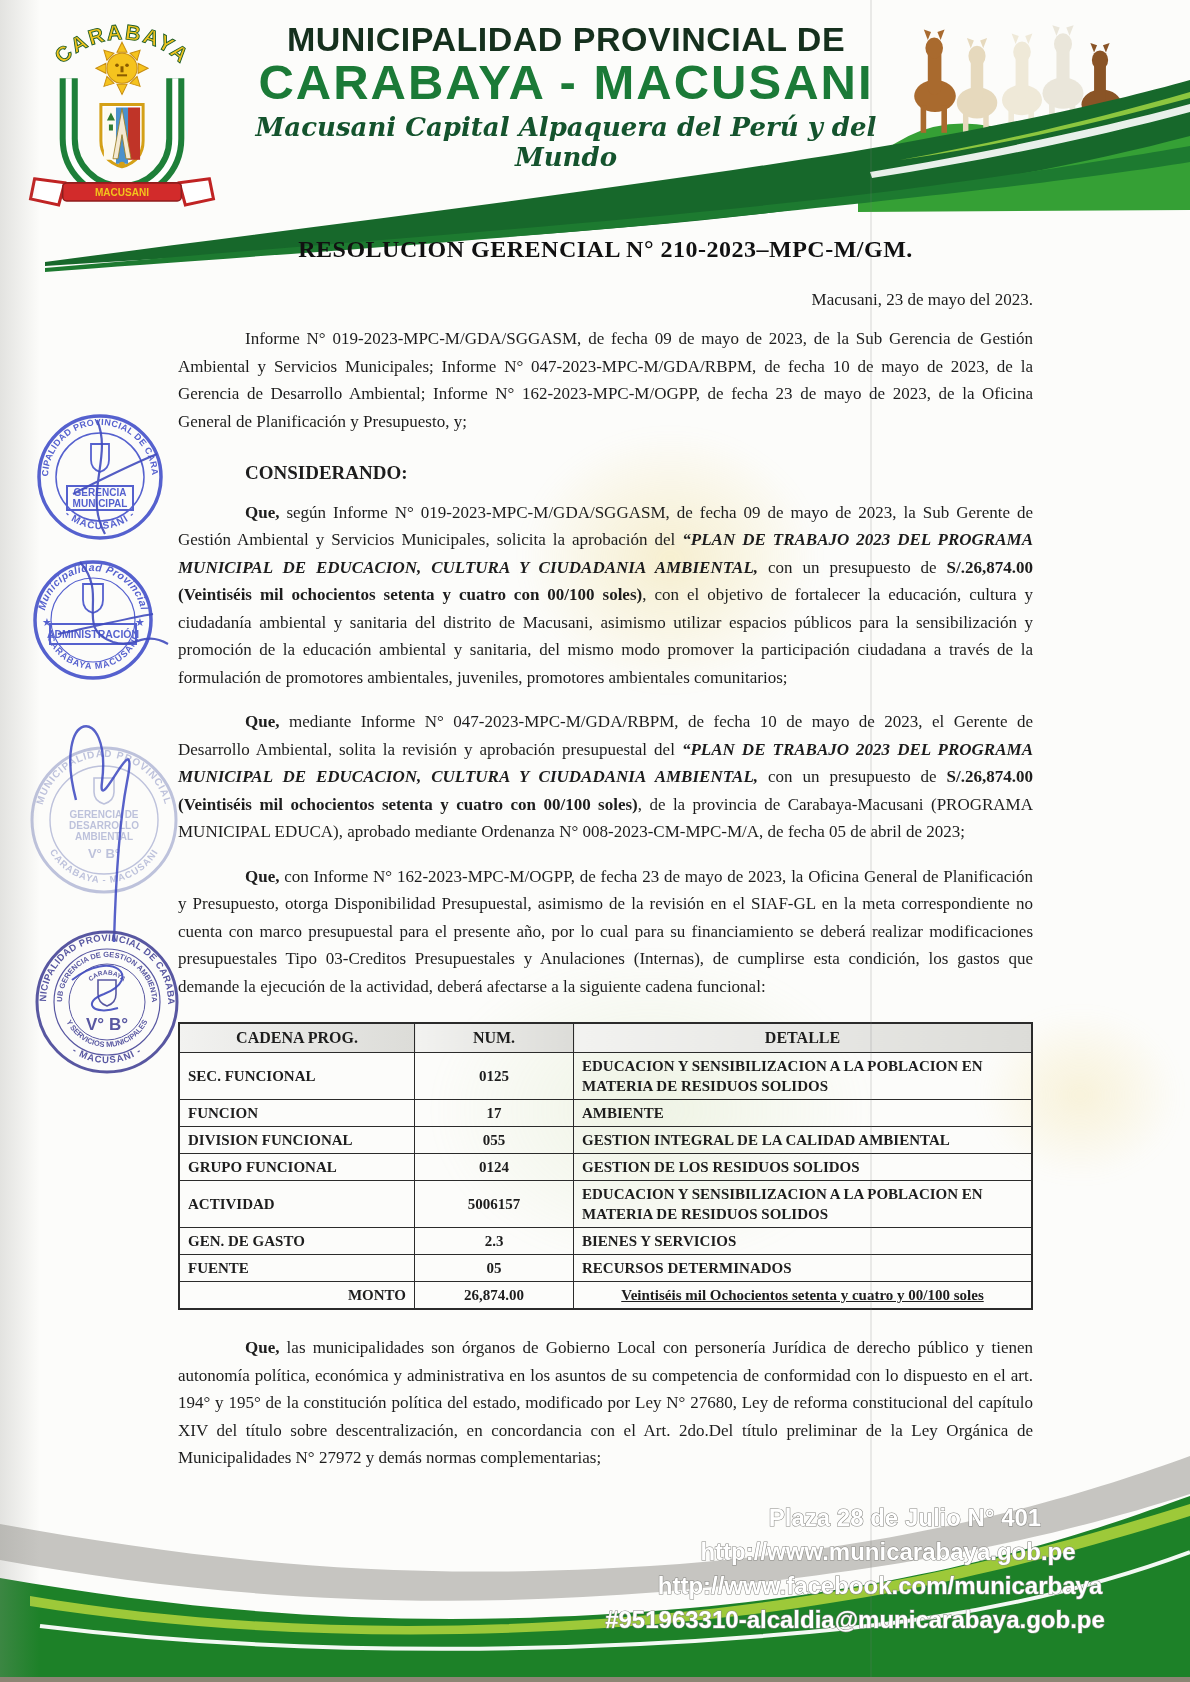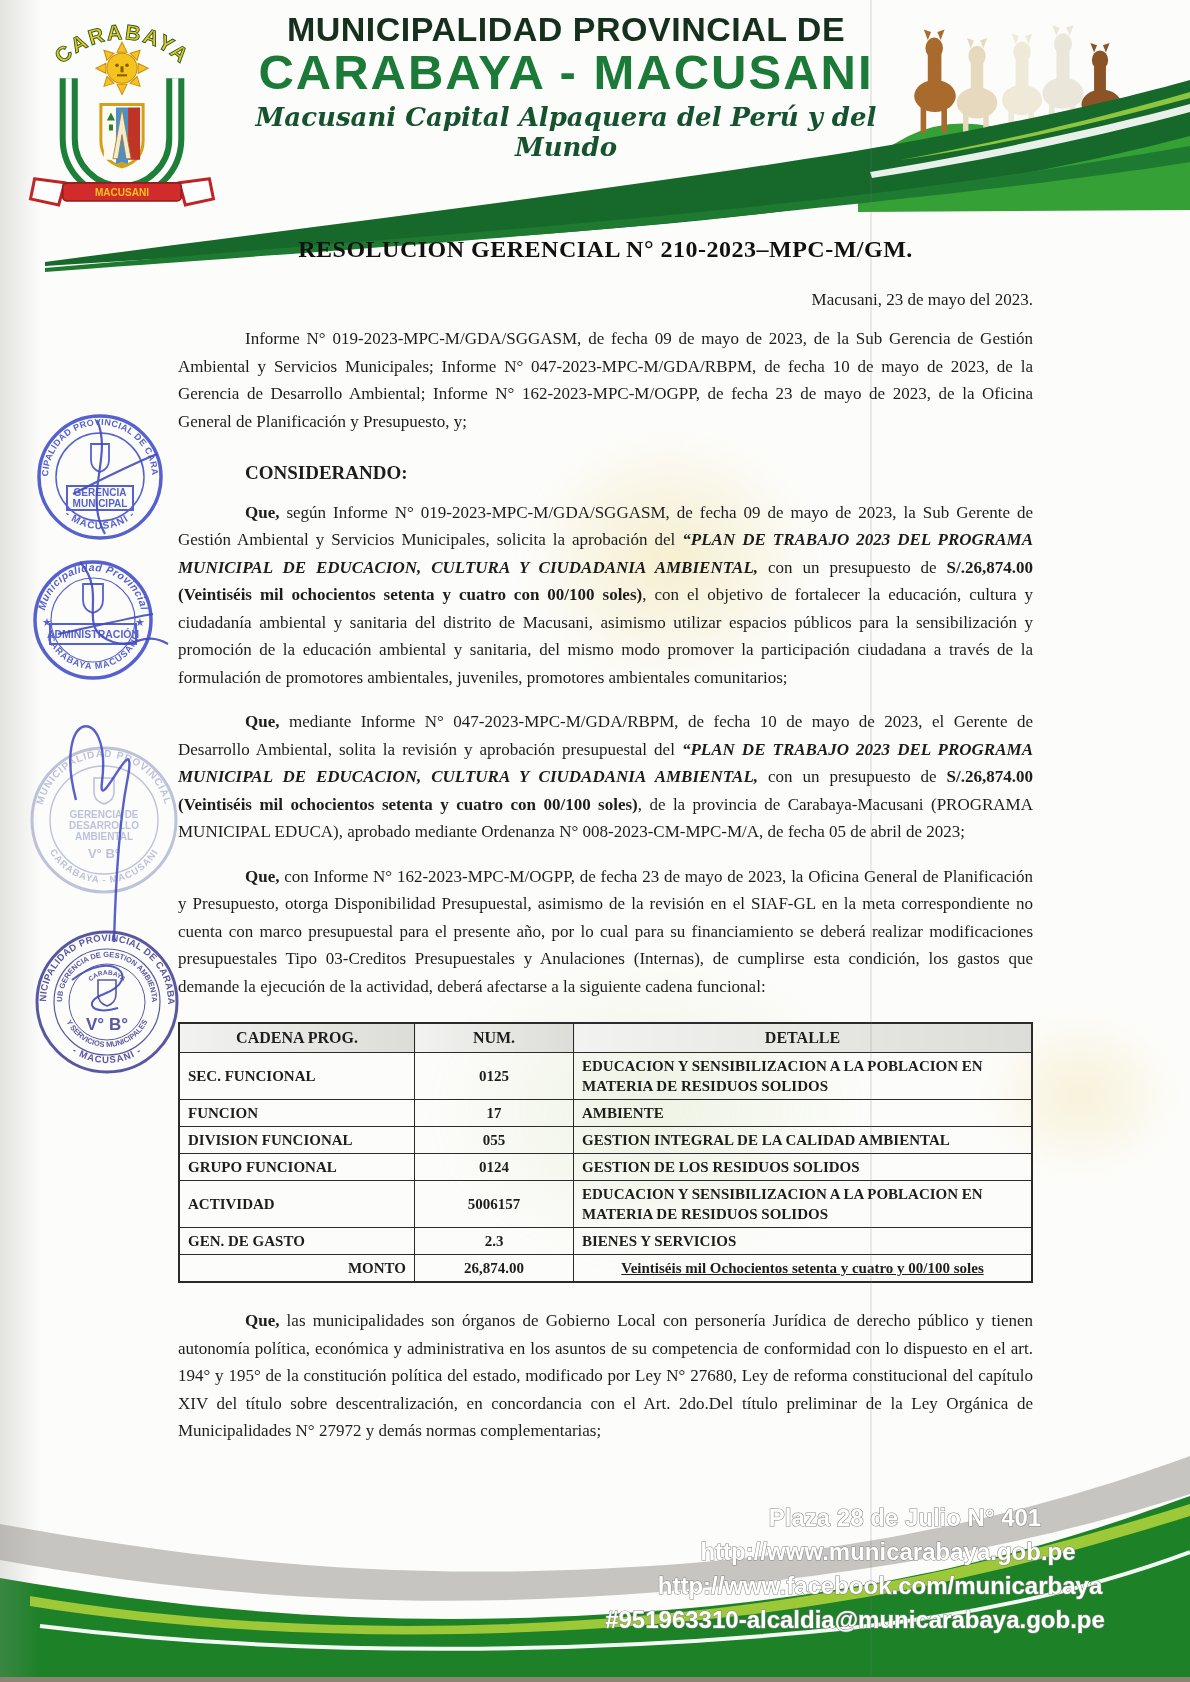--- a/index.html
+++ b/index.html
@@ -15,21 +15,21 @@
   .wm1{left:520px;top:430px;width:300px;height:260px;
        background:radial-gradient(ellipse,rgba(233,205,95,.28),rgba(233,205,95,0) 70%);}
   .wm2{left:430px;top:950px;width:440px;height:320px;
        background:radial-gradient(ellipse,rgba(185,210,140,.20),rgba(185,210,140,0) 70%);}
   .wm3{left:980px;top:1010px;width:200px;height:170px;
        background:radial-gradient(ellipse,rgba(240,215,120,.25),rgba(240,215,120,0) 70%);}
 
   
   .hdr-decor{position:absolute;top:0;left:0;}
   .logo{position:absolute;top:12px;left:16px;width:212px;height:196px;}
-  .header-text{position:absolute;left:228px;top:12px;width:676px;text-align:center;
+  .header-text{position:absolute;left:228px;top:22px;width:676px;text-align:center;
                font-family:"Liberation Sans",sans-serif;}
   .org1{font-size:34px;font-weight:800;letter-spacing:.5px;color:#15301d;line-height:1.0;}
   .org2{font-size:49px;font-weight:800;letter-spacing:2px;color:#1b7a37;line-height:1.02;margin-top:2px;}
   .slogan{font-family:"DejaVu Serif",serif;font-style:italic;font-weight:700;
           font-size:26px;color:#14532d;margin-top:4px;}
 
   
   .doc-body{position:absolute;left:178px;top:222px;width:855px;font-size:17px;line-height:27.5px;}
   .doc-title{text-align:center;font-weight:700;font-size:24px;letter-spacing:.5px;margin-top:14px;color:#111;}
   .dateline{text-align:right;margin-top:22px;font-size:17px;}
@@ -223,20 +223,25 @@
         </tr>
         <tr>
           <td class="c-label">ACTIVIDAD</td>
           <td class="c-num">5006157</td>
           <td class="c-det">EDUCACION Y SENSIBILIZACION A LA POBLACION EN MATERIA DE RESIDUOS SOLIDOS</td>
         </tr>
         <tr>
           <td class="c-label">GEN. DE GASTO</td>
           <td class="c-num">2.3</td>
           <td class="c-det">BIENES Y SERVICIOS</td>
+        </tr>
+        <tr>
+          <td class="c-label">FUENTE</td>
+          <td class="c-num">05</td>
+          <td class="c-det">RECURSOS DETERMINADOS</td>
         </tr>
         <tr class="monto">
           <td class="c-label">MONTO</td>
           <td class="c-num">26,874.00</td>
           <td class="c-det">Veintiséis mil Ochocientos setenta y cuatro y 00/100 soles</td>
         </tr>
       </tbody>
     </table>
 
     <p class="para" style="margin-top:24px"><span class="r-b">Que,</span><span class="r-n"> las municipalidades son órganos de Gobierno Local con personería Jurídica de derecho público y tienen autonomía política, económica y administrativa en los asuntos de su competencia de conformidad con lo dispuesto en el art. 194° y 195° de la constitución política del estado, modificado por Ley N° 27680, Ley de reforma constitucional del capítulo XIV del título sobre descentralización, en concordancia con el Art. 2do.Del título preliminar de la Ley Orgánica de Municipalidades N° 27972 y demás normas complementarias;</span></p>

